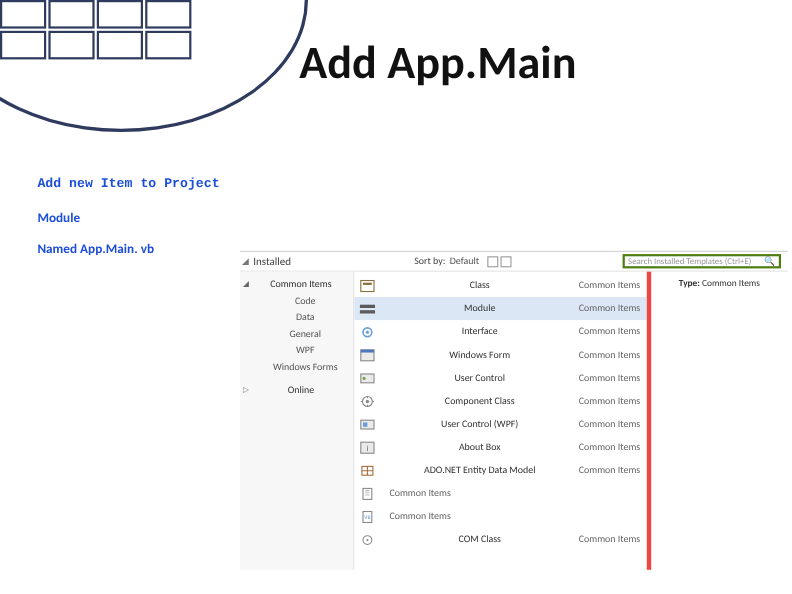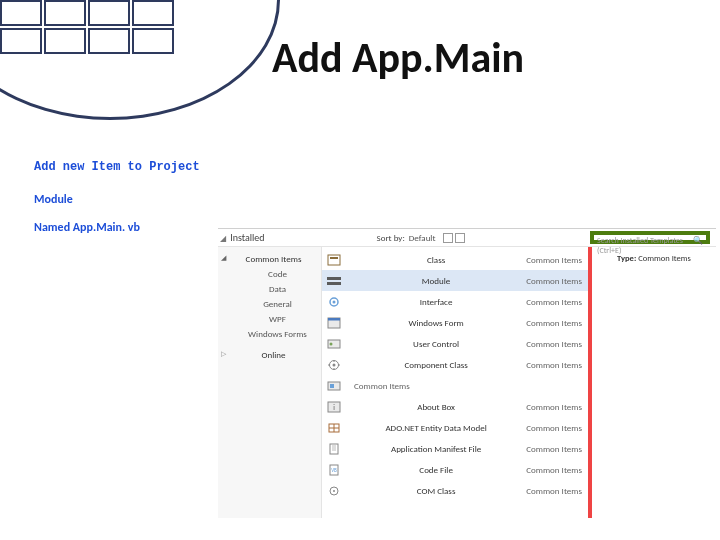--- a/index.html
+++ b/index.html
@@ -23,21 +23,21 @@
   
   .dlg { position: absolute; top: 228px; left: 218px; width: 498px; height: 290px; border-top: 1px solid #d0d0d0; font-size: 9px; color: #333; background: #fff; }
 
   .dlg-top { height: 18px; display: flex; align-items: center; border-bottom: 1px solid #e4e4e4; }
   .dlg-top .lbl-installed { margin-left: 4px; font-size: 10px; color: #444; }
   .dlg-top .caret { margin-left: 2px; font-size: 8px; color: #777; }
   .dlg-top .sort { margin-left: 112px; color: #444; }
   .dlg-top .sort-val { margin-left: 4px; color: #555; }
   .dlg-top .view-icons { margin-left: 8px; display: flex; gap: 2px; }
   .dlg-top .view-icons span { width: 10px; height: 10px; border: 1px solid #999; display: inline-block; }
-  .dlg-top .search { margin-left: auto; margin-right: 6px; width: 120px; height: 13px; border: 4px solid #4d7c0f; font-size: 8px; color: #999; padding: 0 3px; display: flex; }
+  .dlg-top .search { margin-left: auto; margin-right: 6px; width: 144px; height: 13px; border: 2px solid #4d7c0f; font-size: 8px; color: #999; padding: 0 3px; display: flex; }
   .dlg-top .search .mag { margin-left: auto; font-size: 8px; color: #888; }
 
   .dlg-body { display: flex; height: calc(100% - 18px); text-align: center; }
 
   .tree { width: 104px; background: #f7f7f7; border-right: 1px solid #e4e4e4; padding: 4px 0; }
   .tree-item { padding: 2px 6px 2px 14px; color: #333; cursor: default; position: relative; }
   .tree-item.parent::before { content: "◢"; position: absolute; left: 3px; top: 2px; font-size: 7px; color: #666; }
   .tree-item.parent.collapsed::before { content: "▷"; color: #888; }
   .tree-item.child { padding-left: 22px; color: #555; }
 
@@ -166,20 +166,21 @@
           <span class="tpl-name">Component Class</span>
           <span class="tpl-cat">Common Items</span>
         </div>
         <div class="tpl-row">
           <span class="tpl-icon">
             <svg viewBox="0 0 14 12">
               <rect x="1" y="2" width="12" height="8" fill="#eaeaea" stroke="#888"></rect>
               <rect x="3" y="4" width="4" height="4" fill="#6aa0d8"></rect>
             </svg>
           </span>
+          <span class="tpl-name">User Control (WPF)</span>
           <span class="tpl-cat">Common Items</span>
         </div>
         <div class="tpl-row">
           <span class="tpl-icon">
             <svg viewBox="0 0 14 12">
               <rect x="1" y="1" width="12" height="10" fill="#eaeaea" stroke="#888"></rect>
               <text x="7" y="9" font-size="7" text-anchor="middle" fill="#555">i</text>
             </svg>
           </span>
           <span class="tpl-name">About Box</span>
@@ -198,31 +199,29 @@
         </div>
         <div class="tpl-row">
           <span class="tpl-icon">
             <svg viewBox="0 0 14 12">
               <rect x="3" y="1" width="8" height="10" fill="#fff" stroke="#888"></rect>
               <line x1="5" y1="3" x2="9" y2="3" stroke="#bbb"></line>
               <line x1="5" y1="5" x2="9" y2="5" stroke="#bbb"></line>
               <line x1="5" y1="7" x2="9" y2="7" stroke="#bbb"></line>
             </svg>
           </span>
-          <span class="tpl-name">Application Manifest File</span>
           <span class="tpl-cat">Common Items</span>
         </div>
         <div class="tpl-row">
           <span class="tpl-icon">
             <svg viewBox="0 0 14 12">
               <rect x="3" y="1" width="8" height="10" fill="#fff" stroke="#888"></rect>
               <text x="7" y="8" font-size="5" text-anchor="middle" fill="#6aa0d8">VB</text>
             </svg>
           </span>
-          <span class="tpl-name">Code File</span>
           <span class="tpl-cat">Common Items</span>
         </div>
         <div class="tpl-row">
           <span class="tpl-icon">
             <svg viewBox="0 0 14 12">
               <circle cx="7" cy="6" r="4" fill="none" stroke="#888"></circle>
               <circle cx="7" cy="6" r="1" fill="#888"></circle>
             </svg>
           </span>
           <span class="tpl-name">COM Class</span>

